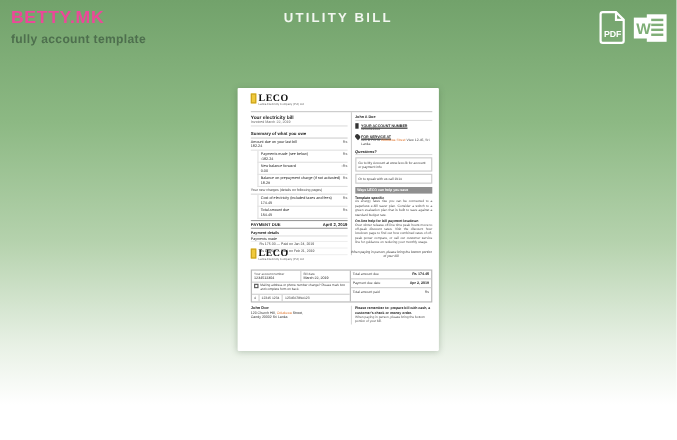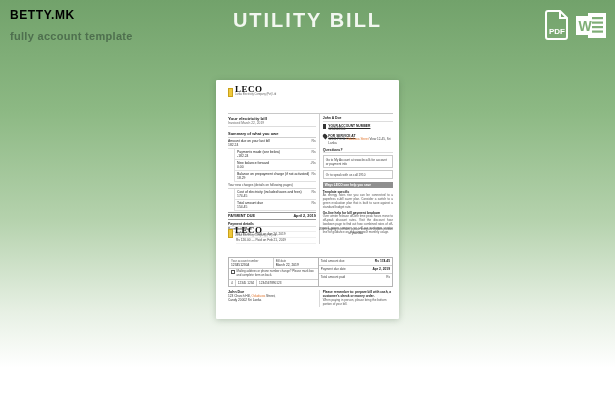--- a/index.html
+++ b/index.html
@@ -3,32 +3,32 @@
 <meta charset="utf-8">
 <style>
   * { margin:0; padding:0; box-sizing:border-box; }
   html,body { width:615px; height:400px; }
   body {
     font-family:"Liberation Sans", sans-serif;
     width:615px; height:400px; overflow:hidden; position:relative;
     background:linear-gradient(180deg,#72a26b 0%,#8db984 28%,#b5d2ad 55%,#e7f0e4 78%,#ffffff 92%);
   }
   
-  .brand { position:absolute; left:10px; top:8px; color:#000000; font-size:12px; font-weight:800; letter-spacing:.6px; }
+  .brand { position:absolute; left:10px; top:8px; color:#ec4899; font-size:16px; font-weight:800; letter-spacing:.6px; }
   .tagline { position:absolute; left:10px; top:30px; color:#4e6f4e; font-size:11px; font-weight:600; letter-spacing:.3px; }
-  .page-title { position:absolute; left:0; right:0; top:9px; text-align:center; color:#f2f7f0; font-size:20px; font-weight:700; letter-spacing:2px; }
+  .page-title { position:absolute; left:0; right:0; top:9px; text-align:center; color:#f2f7f0; font-size:12px; font-weight:700; letter-spacing:2px; }
   .file-icons { position:absolute; right:8px; top:9px; display:flex; gap:6px; align-items:flex-start; }
   .pdf-icon svg { display:block; }
   .word-icon { display:flex; align-items:center; margin-top:3px; }
   
   .sheet { position:absolute; left:216px; top:80px; width:183px; height:239px; background:#ffffff;
            border-radius:1px; box-shadow:0 1px 6px rgba(50,80,50,.28); color:#222; }
   .p1 { position:absolute; left:12px; top:5px; right:6px; }
   .p2 { position:absolute; left:12px; top:146px; right:6px; }
-  .leco-header { display:flex; align-items:flex-end; gap:2px; padding-bottom:16px; border-bottom:1px solid #c8c8c8; }
+  .leco-header { display:flex; gap:2px; padding-bottom:4px; border-bottom:1px solid #c8c8c8; }
   .leco-mark { width:5px; height:9px; background:#f0c93c; border:1px solid #caa21c; }
   .leco-name { font-family:"Liberation Serif", serif; font-weight:700; font-size:9px; line-height:1; letter-spacing:.5px; color:#111; }
   .leco-sub { font-size:2.6px; color:#666; line-height:1.1; }
   .cols { display:flex; }
   .colL { width:55%; padding-top:2px; padding-right:3px; }
   .colR { width:45%; border-left:1px solid #cfcfcf; padding:2px 0 0 3px; }
   .bill-title { font-size:4.4px; font-weight:700; }
   .bill-date { font-size:3.3px; color:#666; border-bottom:1px solid #ddd; padding-bottom:1px; }
   .sec-title { font-size:4px; font-weight:700; margin-top:4px; border-bottom:1px solid #cfcfcf; padding-bottom:1px; }
   .amt-row { border-bottom:1px solid #e0e0e0; padding:1px 0; font-size:3.4px; }

